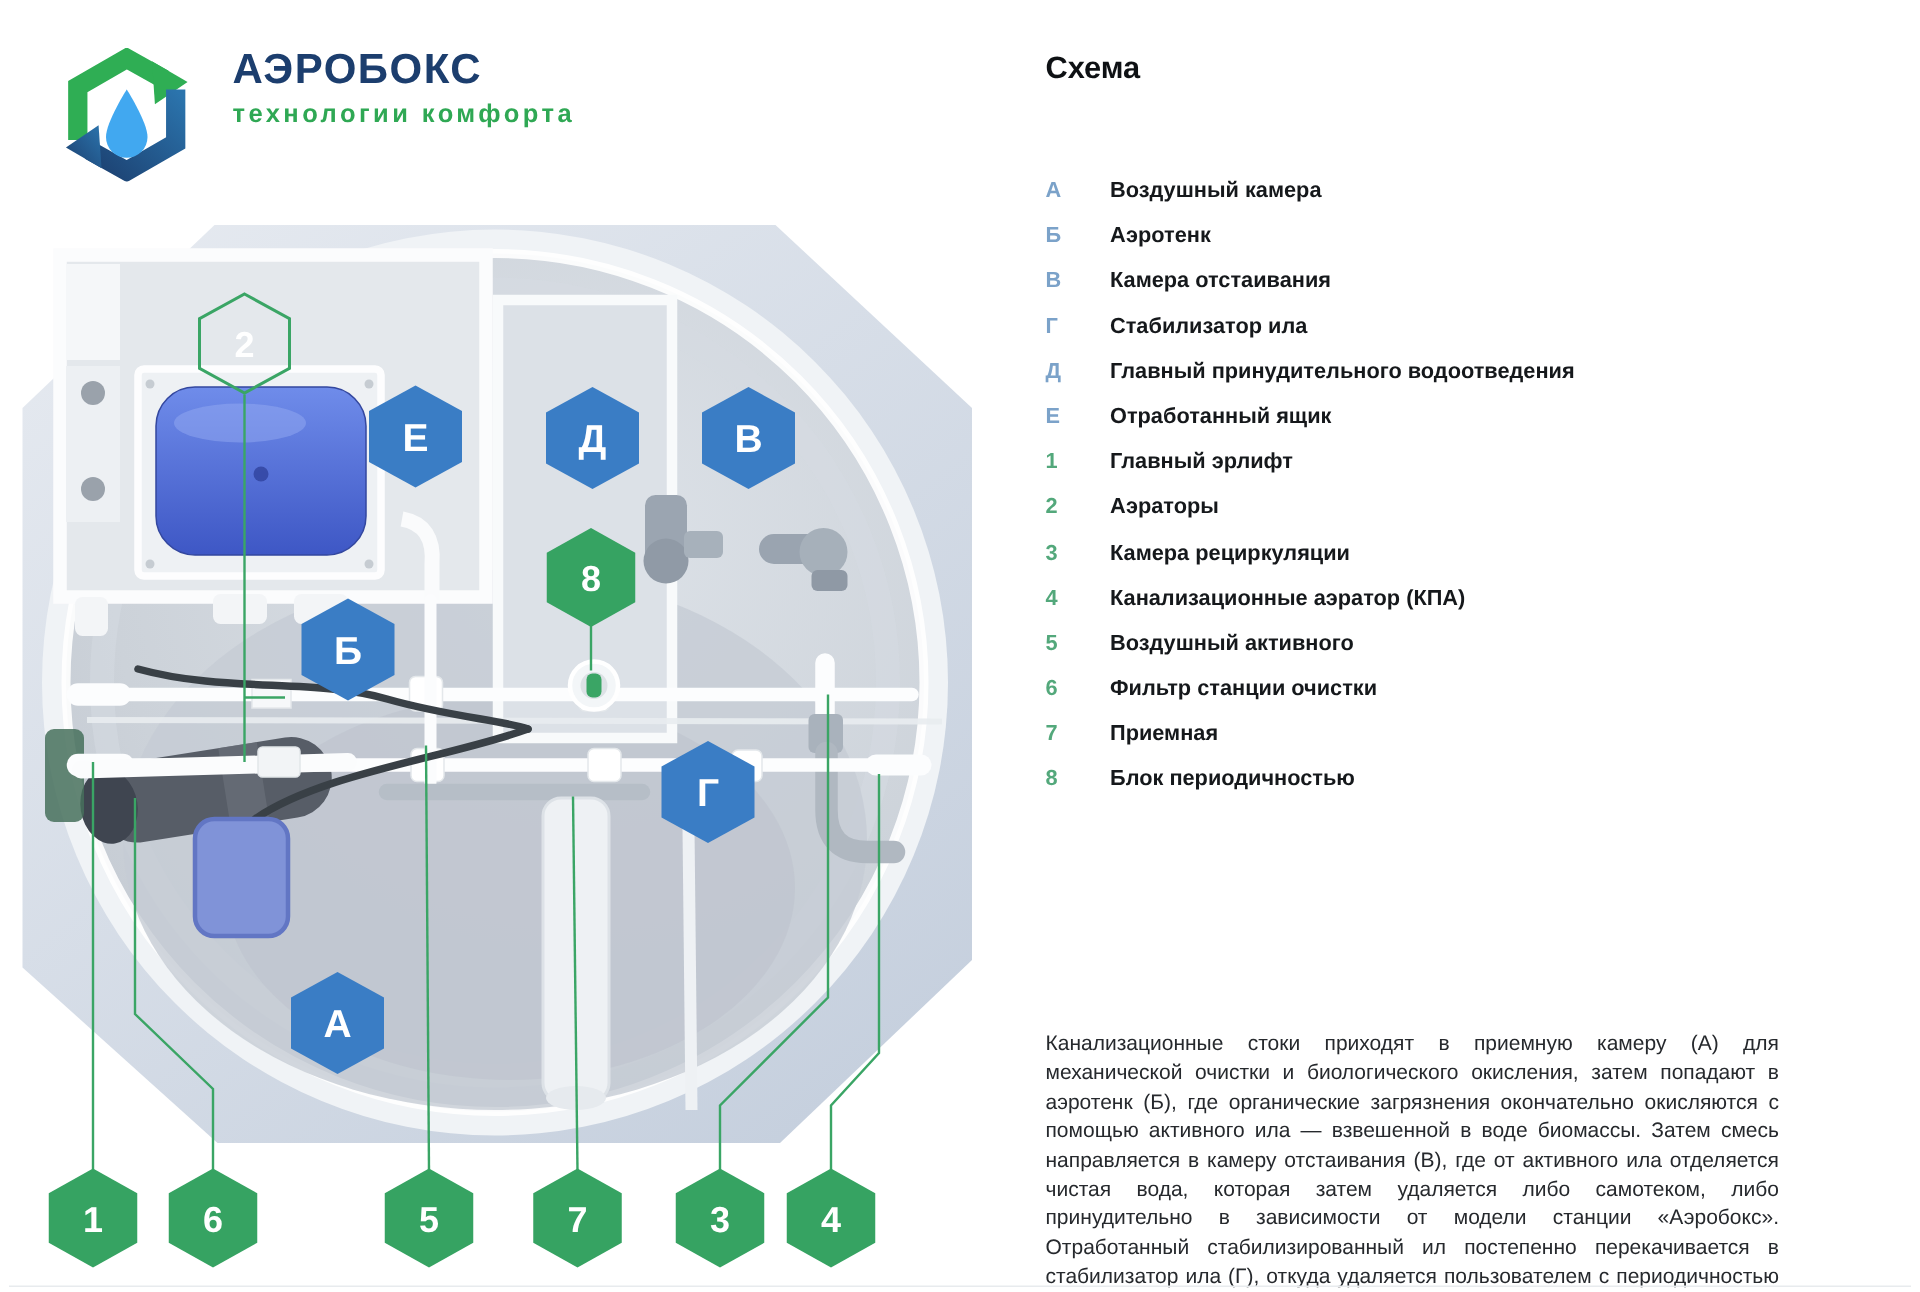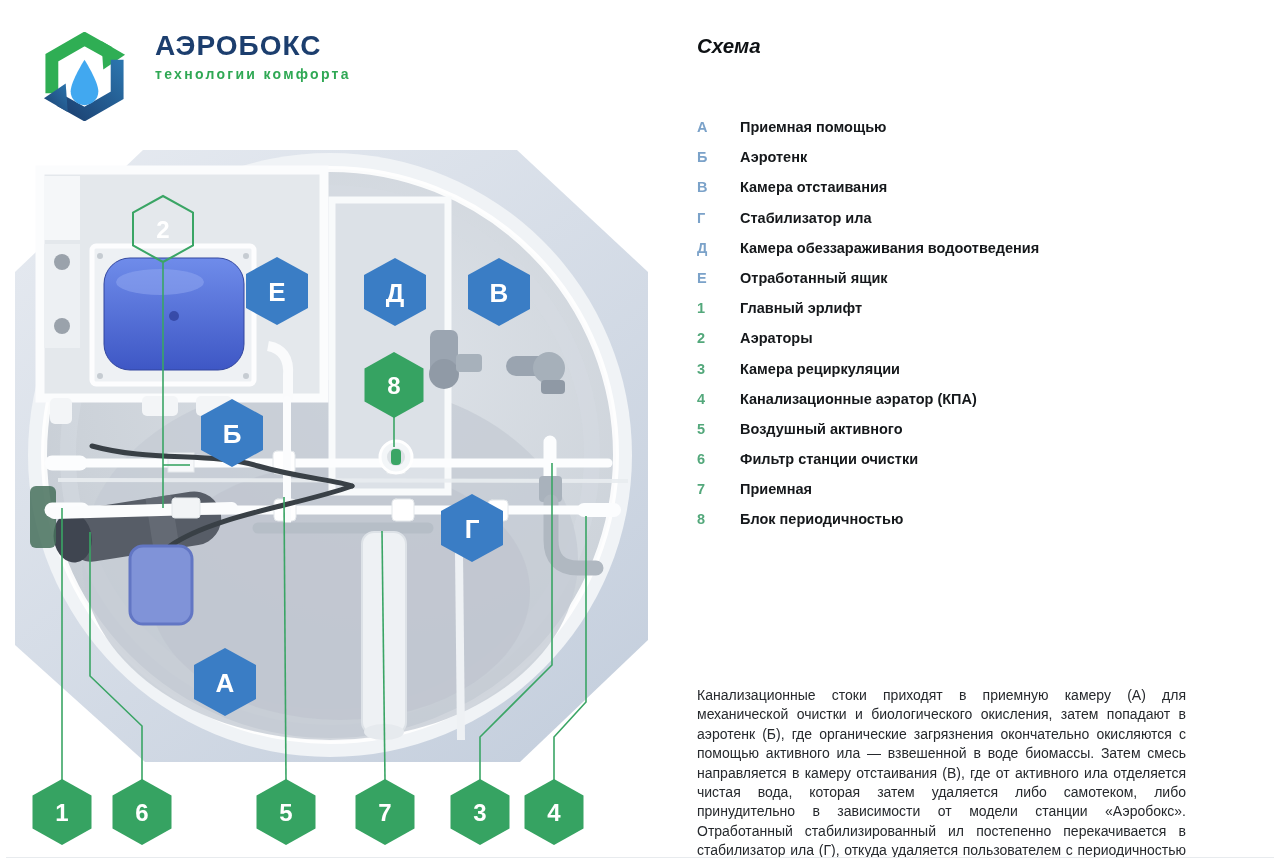--- a/index.html
+++ b/index.html
@@ -5,27 +5,27 @@
   html,body{margin:0;padding:0;background:#ffffff;}
   .page{
     position:relative;width:1280px;height:861px;background:#ffffff;overflow:hidden;
     font-family:"Liberation Sans", sans-serif;
   }
   
   .logo{position:absolute;left:40px;top:32px;display:flex;gap:26px;}
   .logo-mark{width:89px;height:89px;}
   .logo-text{display:flex;flex-direction:column;}
   .logo-name{font-size:28px;font-weight:800;letter-spacing:1px;color:#1c3e6e;line-height:28px;}
-  .logo-tagline{font-size:14px;font-weight:700;letter-spacing:2.3px;color:#2fa854;margin-top:6px;}
+  .logo-tagline{font-size:17px;font-weight:700;letter-spacing:2.3px;color:#2fa854;margin-top:6px;}
   
   .diagram-svg{position:absolute;left:0;top:0;width:660px;height:861px;}
   .marker-text{font-family:"Liberation Sans",sans-serif;font-weight:700;fill:#ffffff;}
   .leader{fill:none;stroke-width:1.6px;}
   
-  .panel-title{position:absolute;left:697px;top:34px;margin:0;font-size:20.5px;font-weight:800;color:#0e1114;font-style:italic;}
+  .panel-title{position:absolute;left:697px;top:34px;margin:0;font-size:20.5px;font-weight:800;color:#0e1114;}
   .legend-list{position:absolute;left:697px;top:120px;width:490px;}
   .legend-row{display:flex;align-items:flex-start;margin-bottom:15.7px;}
   .legend-key{width:43px;flex:0 0 43px;font-size:14.5px;line-height:14.5px;font-weight:700;}
   .legend-key.letter{color:#7ba2c9;}
   .legend-key.number{color:#53a87b;}
   .legend-label{font-size:14.5px;line-height:14.5px;font-weight:700;color:#15181b;}
   .description{
     position:absolute;left:697px;top:686px;width:489px;margin:0;
     font-size:14px;line-height:19.4px;color:#26292d;text-align:justify;
   }
@@ -230,37 +230,37 @@
           <polygon points="0,-33 29.5,-16.5 29.5,16.5 0,33 -29.5,16.5 -29.5,-16.5" fill="#36a362"></polygon>
           <text class="marker-text" text-anchor="middle" y="9" font-size="24">4</text>
         </g>
       </g>
   </svg>
 
   <h2 class="panel-title">Схема</h2>
   <div class="legend-list" id="legend-list">
       <div class="legend-row">
         <span class="legend-key letter" style="color: rgb(123, 162, 201);">А</span>
-        <span class="legend-label">Приемная помощью</span>
+        <span class="legend-label">Воздушный камера</span>
       </div>
       <div class="legend-row">
         <span class="legend-key letter" style="color: rgb(123, 162, 201);">Б</span>
         <span class="legend-label">Аэротенк</span>
       </div>
       <div class="legend-row">
         <span class="legend-key letter" style="color: rgb(123, 162, 201);">В</span>
         <span class="legend-label">Камера отстаивания</span>
       </div>
       <div class="legend-row">
         <span class="legend-key letter" style="color: rgb(123, 162, 201);">Г</span>
         <span class="legend-label">Стабилизатор ила</span>
       </div>
       <div class="legend-row">
         <span class="legend-key letter" style="color: rgb(123, 162, 201);">Д</span>
-        <span class="legend-label">Камера обеззараживания водоотведения</span>
+        <span class="legend-label">Главный принудительного водоотведения</span>
       </div>
       <div class="legend-row">
         <span class="legend-key letter" style="color: rgb(123, 162, 201);">Е</span>
         <span class="legend-label">Отработанный ящик</span>
       </div>
       <div class="legend-row">
         <span class="legend-key number" style="color: rgb(83, 168, 123);">1</span>
         <span class="legend-label">Главный эрлифт</span>
       </div>
       <div class="legend-row">

